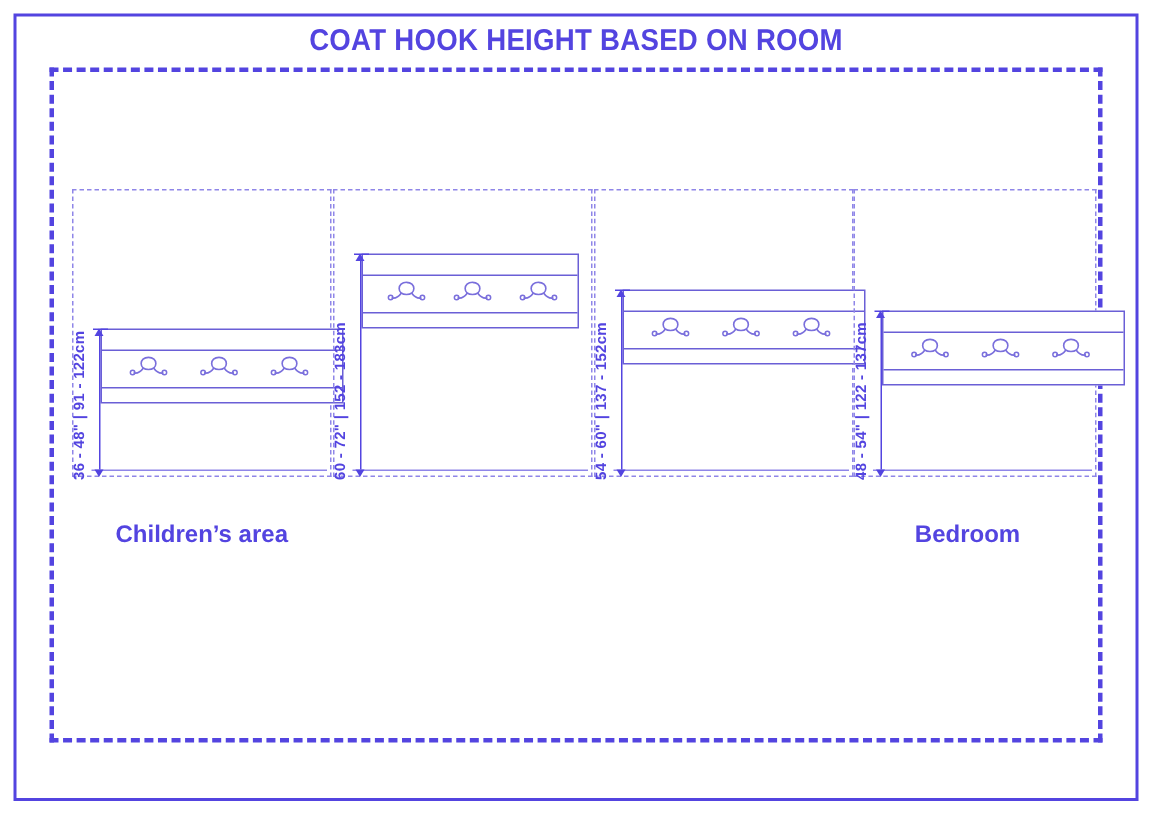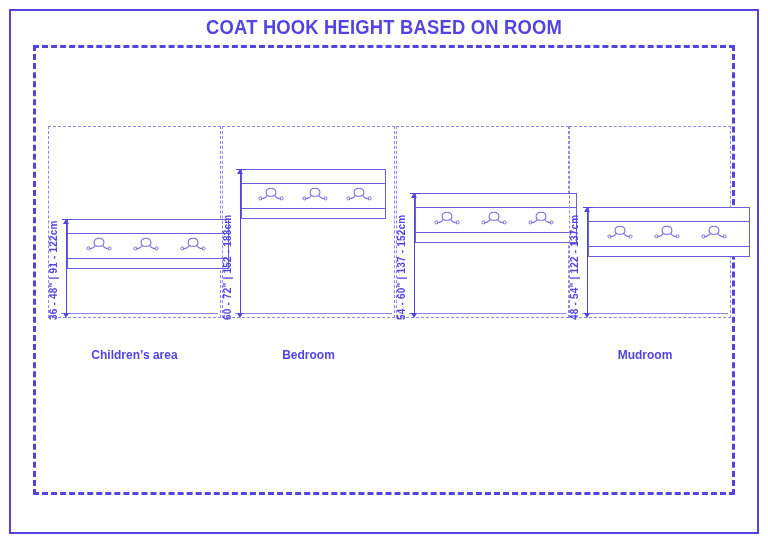--- a/index.html
+++ b/index.html
@@ -120,21 +120,21 @@
     color: #5344e0;
     white-space: nowrap;
     transform-origin: left bottom;
     transform: rotate(-90deg);
     letter-spacing: 0.2px;
   }
   .panel-label {
     position: absolute;
     top: 348px;
     text-align: center;
-    font-size: 12px;
+    font-size: 16px;
     font-weight: bold;
     color: #5344e0;
     white-space: nowrap;
   }
 </style>
 </head>
 <body>
 
 <div id="page">
 
@@ -208,21 +208,20 @@
           <circle cx="23.6" cy="12.4" r="1.5" fill="none" stroke="#7a6fdc" stroke-width="1"></circle>
         </svg>
       </div>
       <div class="dim-tick" style="left:13px; top:42px;"></div>
       <div class="dim-line" style="left:17px; top:44px; height:142px;"></div>
       <div class="dim-arrow up" style="left:13.5px; top:42px;"></div>
       <div class="dim-arrow down" style="left:13.5px; top:186px;"></div>
       <div class="dim-text" style="left:10px; top:182px;">60 - 72" | 152 - 183cm</div>
     </div>
   </div>
-  <div class="panel-label" style="left:222px; width:173px;">Bedroom</div>
 
   <div class="panel" style="left:396px; width:173px;">
     <div class="panel-inner">
       <div class="floor-line" style="left:12px; right:2px; top:186px;"></div>
       <div class="rack" style="left:18px; top:66px; width:162px; height:50px;">
         <div class="rack-band" style="top:13px;"></div>
         <div class="rack-band" style="top:38px;"></div>
         <svg class="hook" style="left:18px; top:16px;" viewBox="0 0 26 17">
           <path d="M13 2.2 C16.1 2.2 17.9 4.2 17.9 6.4 C17.9 8.6 16.1 10.3 13 10.3 C9.9 10.3 8.1 8.6 8.1 6.4 C8.1 4.2 9.9 2.2 13 2.2 Z" fill="none" stroke="#7a6fdc" stroke-width="1.1"></path>
           <path d="M9.6 9.3 C8.0 11.6 5.6 13.1 3.0 12.6" fill="none" stroke="#7a6fdc" stroke-width="1.1"></path>
@@ -281,15 +280,15 @@
           <circle cx="23.6" cy="12.4" r="1.5" fill="none" stroke="#7a6fdc" stroke-width="1"></circle>
         </svg>
       </div>
       <div class="dim-tick" style="left:13px; top:80px;"></div>
       <div class="dim-line" style="left:17px; top:82px; height:104px;"></div>
       <div class="dim-arrow up" style="left:13.5px; top:80px;"></div>
       <div class="dim-arrow down" style="left:13.5px; top:186px;"></div>
       <div class="dim-text" style="left:10px; top:182px;">48 - 54" | 122 - 137cm</div>
     </div>
   </div>
-  <div class="panel-label" style="left:564px; width:162px;">Mudroom</div>
+  <div class="panel-label" style="left:564px; width:162px;">Bedroom</div>
 
 </div>
 
 </body></html>

